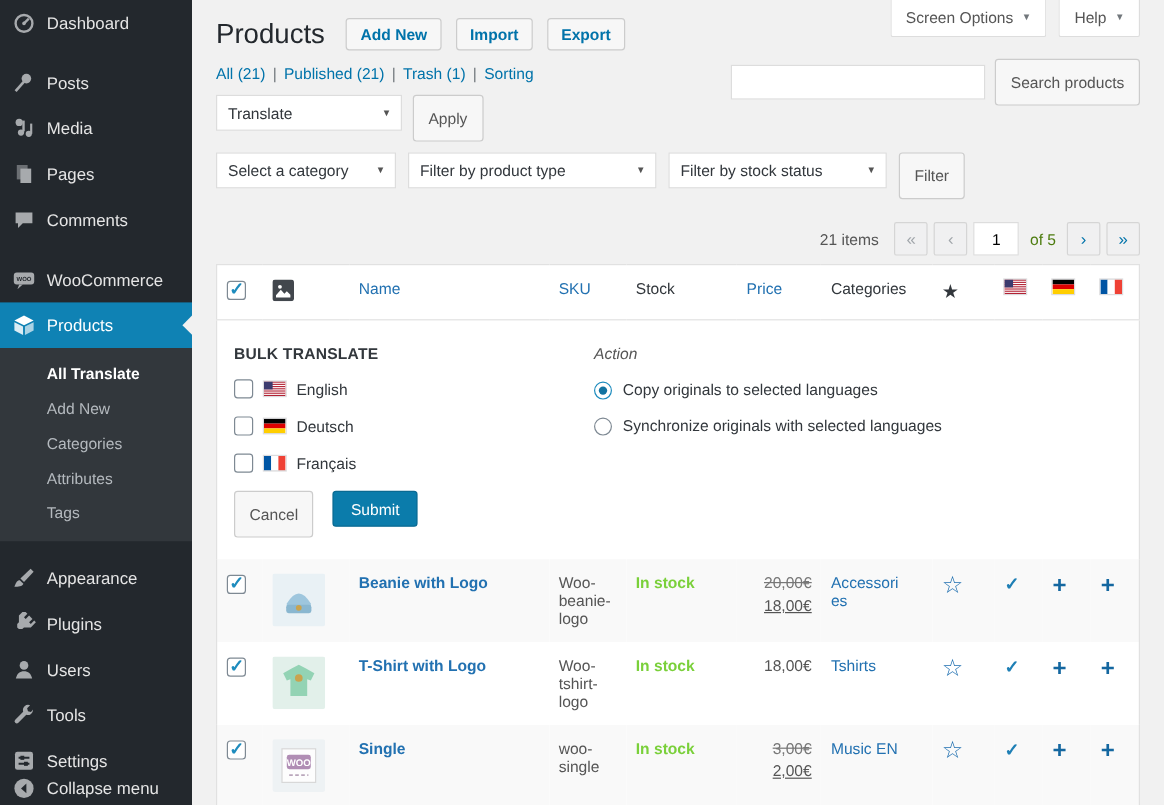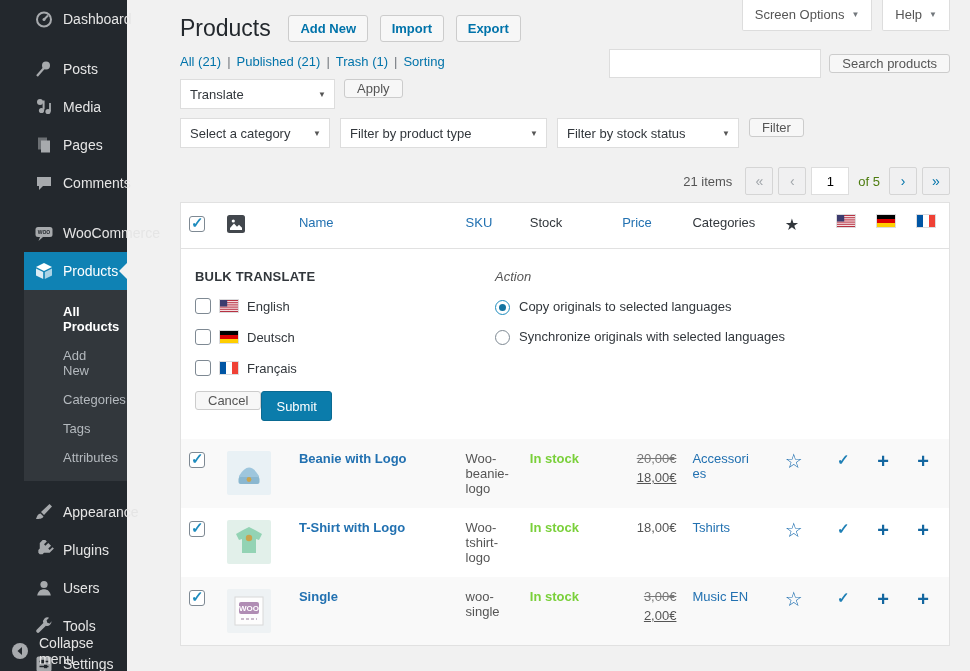--- a/index.html
+++ b/index.html
@@ -1,21 +1,21 @@
 <!DOCTYPE html>
 <html><head>
 <meta charset="utf-8">
 <style>
   * { box-sizing: border-box; }
   html,body { margin:0; padding:0; }
   body { font-family:"Liberation Sans", sans-serif; font-size:13px; color:#444; }
   #page { position:relative; width:970px; height:671px; overflow:hidden; background:#f1f1f1; }
 
   
-  #sidebar { position:absolute; left:0; top:0; width:127px; height:671px; background:#23282d; color:#eee; z-index:5;padding-left:24px; }
+  #sidebar { position:absolute; left:0; top:0; width:160px; height:671px; background:#23282d; color:#eee; z-index:5; }
   .menu-item { display:flex; align-items:center; gap:9px; padding:9px 8px 9px 10px; font-size:14px; color:#e5e5e5; cursor:pointer; position:relative; }
   .menu-item .ico { width:20px; height:20px; flex:0 0 20px; color:#a7aaad; display:inline-flex; }
   .menu-item.active { background:#0f82b4; color:#fff; font-weight:400; }
   .menu-item.active .ico { color:#fff; }
   .menu-item.active::after { content:""; position:absolute; right:0; top:50%; margin-top:-8px;
       border:8px solid transparent; border-right-color:#f1f1f1; }
   .menu-gap { height:12px; }
   .submenu { background:#32373c; padding:7px 0 9px; }
   .sub-item { padding:7px 12px 7px 39px; font-size:13px; color:#b4b9be; cursor:pointer; }
   .sub-item.current { color:#fff; font-weight:bold; }
@@ -31,21 +31,21 @@
 
   .titlebar { padding:15px 20px 0; }
   .titlebar h1 { display:inline; font-size:23px; font-weight:400; color:#23282d; margin:0 6px 0 0; }
   .title-action { display:inline-block; margin-left:8px; padding:5px 11px; background:#f7f7f7;
       border:1px solid #ccc; border-radius:3px; color:#0073aa; font-weight:600; font-size:13px;
       cursor:pointer; vertical-align:3px; }
 
   .search-box { position:absolute; top:49px; right:20px; display:flex; gap:8px; align-items:center; }
   .search-input { width:212px; height:29px; border:1px solid #ddd; background:#fff; padding:0 8px;
       font:13px "Liberation Sans",sans-serif; }
-  .btn { height:19px; padding:0 12px; background:#f7f7f7; border:1px solid #ccc; border-radius:3px;
+  .btn { height:39px; padding:0 12px; background:#f7f7f7; border:1px solid #ccc; border-radius:3px;
       color:#555; font:13px "Liberation Sans",sans-serif; cursor:pointer; }
 
   .subsubsub { padding:12px 20px 0; color:#a0a5aa; }
   .subsubsub a { color:#0073aa; text-decoration:none; cursor:pointer; }
   .subsubsub .sep { margin:0 6px; color:#72777c; }
 
   .wpselect { height:30px; background:#fff; border:1px solid #ddd; display:inline-flex; align-items:center;
       padding:0 26px 0 9px; position:relative; color:#32373c; cursor:pointer; }
   .wpselect::after { content:"▼"; position:absolute; right:8px; top:50%; transform:translateY(-50%);
       font-size:8px; color:#555; }
@@ -87,21 +87,21 @@
   .flag { display:inline-block; line-height:0; box-shadow:0 0 0 1px #dcdcde; }
 
   th .star-filled { color:#32373c; font-size:16px; }
   .ico-img { display:inline-flex; }
 
   
   .bulk-panel { display:flex; padding:4px 6px 6px; }
   .bulk-left { width:300px; }
   .bulk-title { font-weight:bold; color:#32373c; letter-spacing:.2px; margin:4px 0 14px; }
   .lang-row { display:flex; align-items:center; gap:9px; margin-bottom:15px; color:#32373c; }
-  .bulk-btns { margin-top:2px; display:flex; gap:0; }
+  .bulk-btns { margin-top:2px; display:flex; gap:16px; }
   .btn-primary { height:30px; padding:0 14px; background:#0b7cab; border:1px solid #0a6a92;
       border-radius:3px; color:#fff; font:13px "Liberation Sans",sans-serif; cursor:pointer; }
   .bulk-right { padding-top:4px; }
   .action-label { font-style:italic; color:#555; margin-bottom:15px; }
   .radio-row { display:flex; align-items:flex-start; gap:9px; margin-bottom:14px; color:#32373c; }
 
   tr.row-odd td { background:#f9f9f9; }
   .prod-name { color:#2271b1; font-weight:bold; text-decoration:none; cursor:pointer; }
   .sku-text { color:#555; }
   .in-stock { color:#7ad03a; font-weight:600; }
@@ -187,25 +187,25 @@
       <span class="ico">
           <svg viewBox="0 0 20 20" width="20" height="20">
             <path d="M10 2l8 4-8 4-8-4z" fill="currentColor"></path>
             <path d="M2 7.5v7l7.2 3.6v-7z" fill="currentColor" opacity=".85"></path>
             <path d="M18 7.5v7l-7.2 3.6v-7z" fill="currentColor" opacity=".65"></path>
           </svg>
         </span>
       <span>Products</span>
     </div>
     <div class="submenu">
-      <div class="sub-item current">All Products</div>
+      <div class="sub-item current">All Translate</div>
       <div class="sub-item">Add New</div>
       <div class="sub-item">Categories</div>
+      <div class="sub-item">Attributes</div>
       <div class="sub-item">Tags</div>
-      <div class="sub-item">Attributes</div>
     </div>
     <div class="menu-gap"></div>
     <div class="menu-item">
       <span class="ico">
           <svg viewBox="0 0 20 20" width="20" height="20">
             <path d="M15.5 2L18 4.5l-8 8.5-3-3z" fill="currentColor"></path>
             <path d="M6.5 11.5c-2.2 0-3.4 2.2-4.5 5.5 3.3 0 6.4-.1 7.5-2.5z" fill="currentColor"></path>
           </svg>
         </span>
       <span>Appearance</span>

